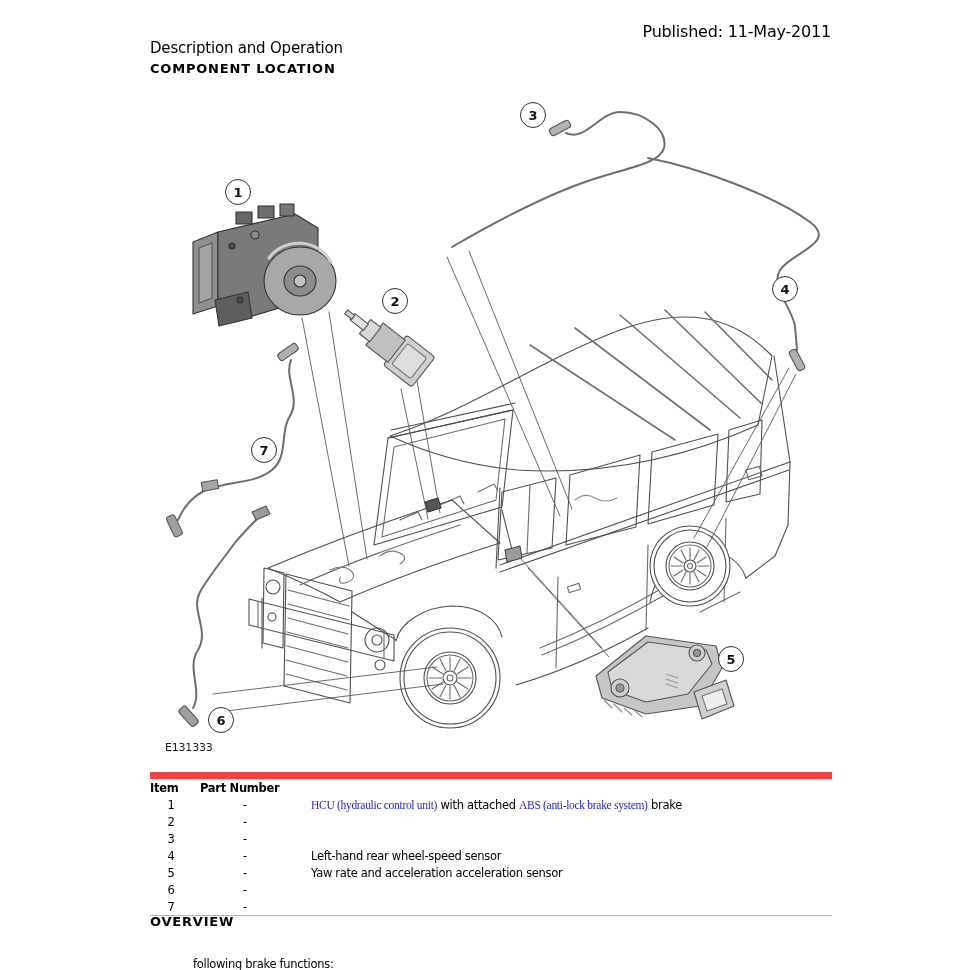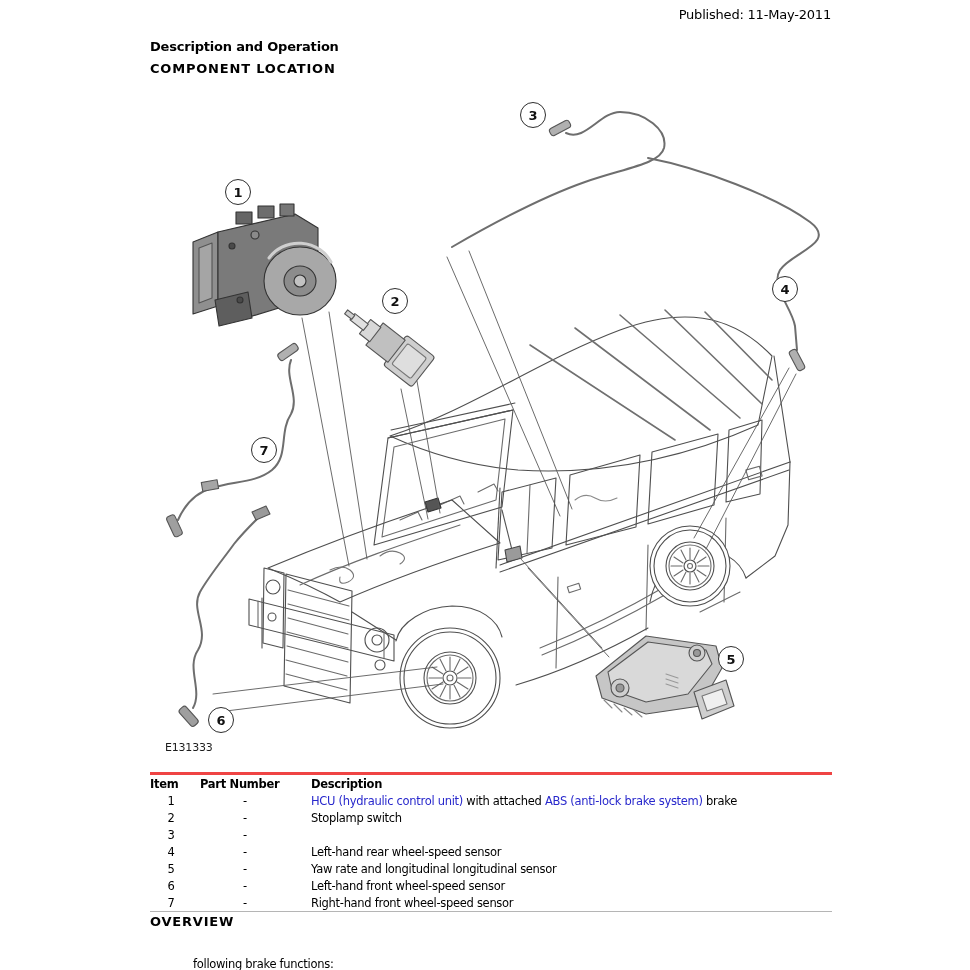--- a/index.html
+++ b/index.html
@@ -1,41 +1,41 @@
 <!DOCTYPE html>
 <html><head>
 <meta charset="utf-8">
 <style>
   html,body{margin:0;padding:0;background:#fff;}
   .page{position:relative;width:970px;height:970px;background:#ffffff;overflow:hidden;
         font-family:"DejaVu Sans","Liberation Sans",sans-serif;color:#000;}
-  .published{position:absolute;top:7px;right:139px;font-size:13px;letter-spacing:-0.2px;}
+  .published{position:absolute;top:22px;right:139px;font-size:16px;letter-spacing:-0.2px;}
   .title{position:absolute;top:16px;left:150px;font-size:15.5px;font-weight:bold;letter-spacing:0.2px;margin:0;}
-  .subtitle{position:absolute;top:39px;left:150px;font-size:13px;letter-spacing:-0.2px;font-weight:bold;}
+  .subtitle{position:absolute;top:39px;left:150px;font-size:15px;letter-spacing:-0.2px;}
   .sec{position:absolute;left:150px;font-size:13px;font-weight:bold;letter-spacing:0.8px;margin:0;text-align:center;}
   .sec1{top:61px;}
   .sec2{top:914px;}
   .figure{position:absolute;left:0;top:0;width:970px;height:970px;pointer-events:none;}
   .figure svg{position:absolute;left:0;top:0;}
   .figcode{position:absolute;left:157px;top:741px;font-size:11px;color:#1c1c1c;letter-spacing:-0.2px;margin-left:8px;}
   .callout{position:absolute;width:26px;height:26px;border:1.4px solid #2e2e2e;border-radius:50%;
            background:#fff;display:flex;align-items:center;justify-content:center;
            font-size:13px;font-weight:600;color:#111;box-sizing:border-box;}
   
   .comp-table{position:absolute;left:150px;top:772px;width:682px;
-              border-top:3px solid #ef4444;border-bottom:1px solid #b5b5b5;
+              border-top:7px solid #ef4444;border-bottom:1px solid #b5b5b5;
               font-size:11.5px;letter-spacing:-0.3px;}
   .trow{display:grid;grid-template-columns:42px 106px 1fr;height:17px;align-items:center;}
   .trow.head{font-weight:bold;}
   .c-item{text-align:center;}
   .trow.head .c-item{text-align:left;}
   .c-part{text-align:center;}
   .trow.head .c-part{text-align:left;padding-left:8px;}
   .c-desc{padding-left:13px;white-space:nowrap;}
-  .lnk{color:#2828cc;cursor:pointer;}
+  .lnk{color:#2828cc;cursor:pointer;font-family:Liberation Serif, serif;}
   .overview-p{position:absolute;left:193px;top:938px;margin:0;font-size:11.5px;
               letter-spacing:-0.3px;line-height:17.5px;white-space:nowrap;}
 </style>
 </head>
 <body>
 
 <div class="page">
 
   <div class="published">Published: 11-May-2011</div>
   <div class="subtitle">Description and Operation</div>
@@ -214,55 +214,51 @@
     <div class="callout" style="left:208px;top:707px;">6</div>
     <div class="callout" style="left:251px;top:437px;">7</div>
 
     <div class="figcode">E131333</div>
   </div>
 
   <div class="comp-table" id="comp-table">
       <div class="trow head">
         <div class="c-item">Item</div>
         <div class="c-part">Part Number</div>
-        <div class="c-desc">Description</div>
       </div>
       <div class="trow">
         <div class="c-item">1</div>
         <div class="c-part">-</div>
         <div class="c-desc"><span class="lnk">HCU (hydraulic control unit)</span><span> with attached </span><span class="lnk">ABS (anti-lock brake system)</span><span> brake</span></div>
       </div>
       <div class="trow">
         <div class="c-item">2</div>
         <div class="c-part">-</div>
-        <div class="c-desc"><span>Stoplamp switch</span></div>
       </div>
       <div class="trow">
         <div class="c-item">3</div>
         <div class="c-part">-</div>
       </div>
       <div class="trow">
         <div class="c-item">4</div>
         <div class="c-part">-</div>
         <div class="c-desc"><span>Left-hand rear wheel-speed sensor</span></div>
       </div>
       <div class="trow">
         <div class="c-item">5</div>
         <div class="c-part">-</div>
-        <div class="c-desc"><span>Yaw rate and longitudinal longitudinal sensor</span></div>
+        <div class="c-desc"><span>Yaw rate and acceleration acceleration sensor</span></div>
       </div>
       <div class="trow">
         <div class="c-item">6</div>
         <div class="c-part">-</div>
-        <div class="c-desc"><span>Left-hand front wheel-speed sensor</span></div>
       </div>
       <div class="trow">
         <div class="c-item">7</div>
         <div class="c-part">-</div>
-        <div class="c-desc"><span>Right-hand front wheel-speed sensor</span></div>
       </div>
     </div>
 
   <h2 class="sec sec2">OVERVIEW</h2>
   <p class="overview-p">
     <br>
     <span>following brake functions:</span>
   </p>
 
 </div>

